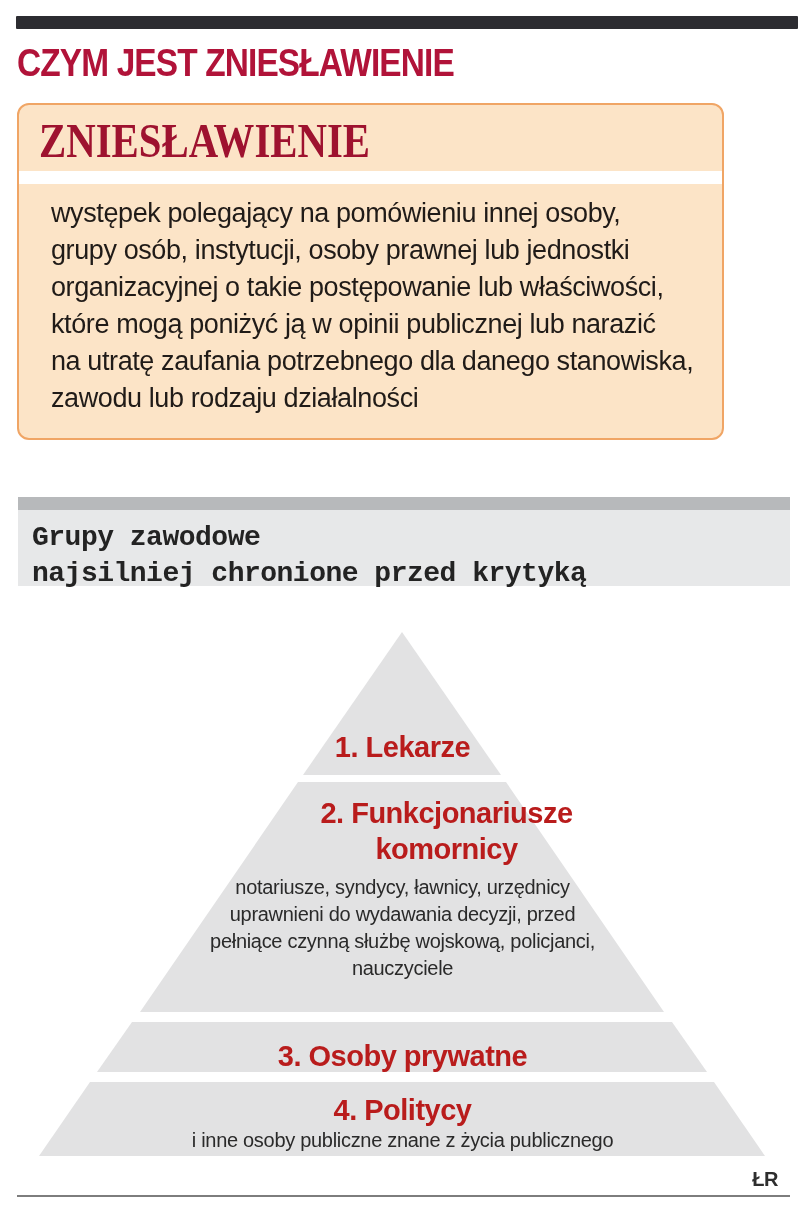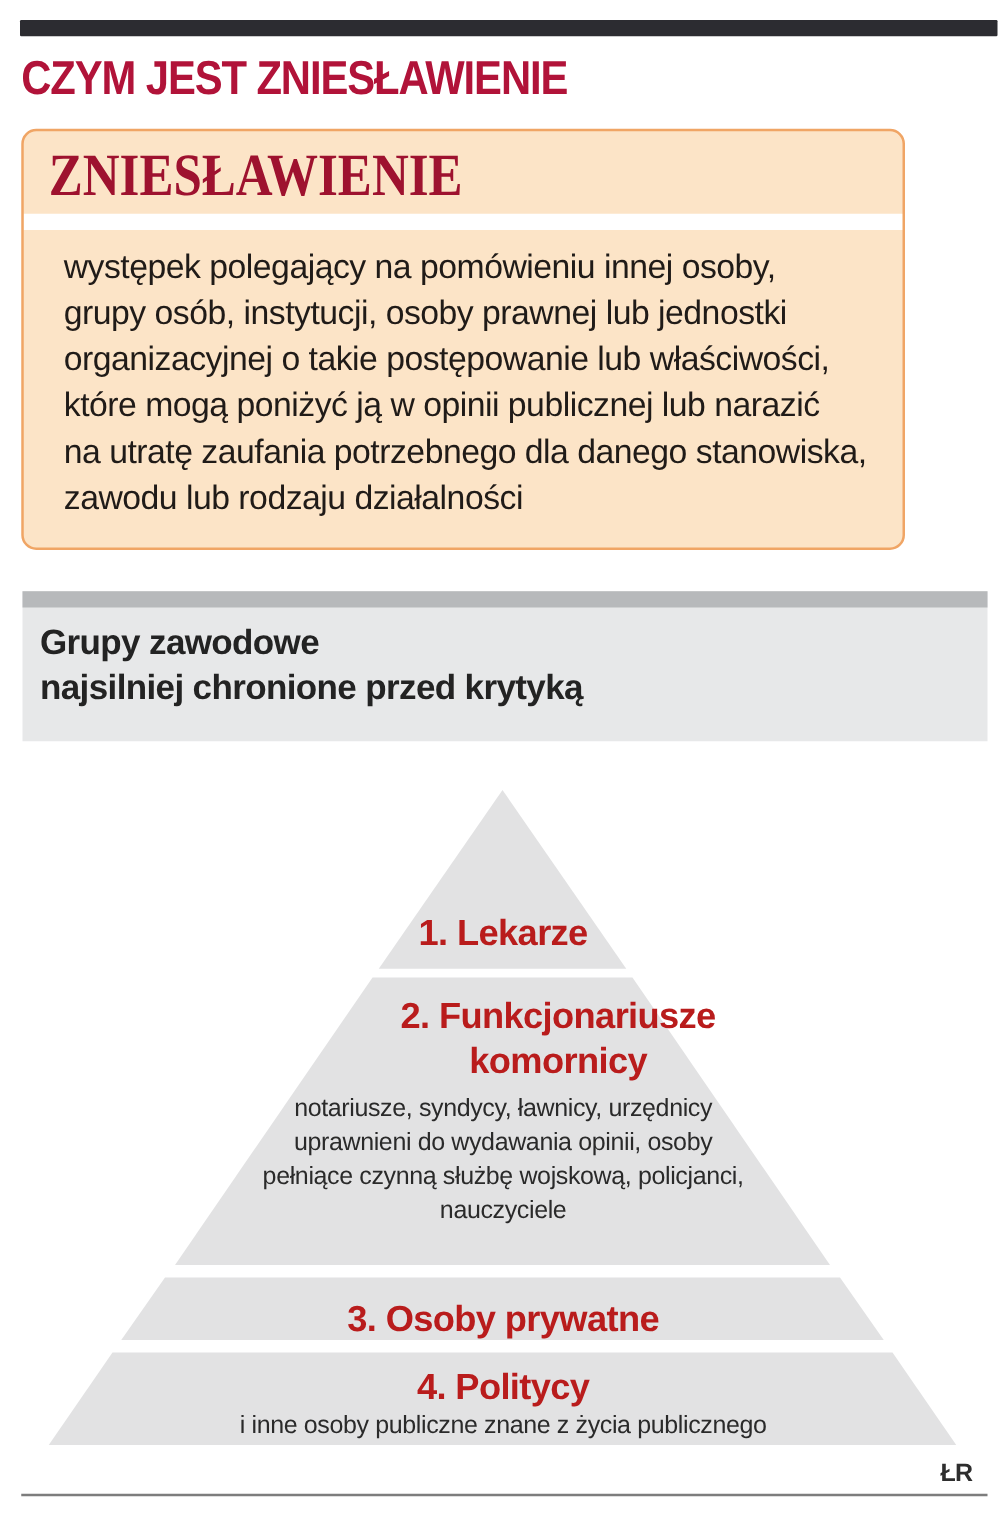--- a/index.html
+++ b/index.html
@@ -21,22 +21,22 @@
     border:2px solid var(--box-border);border-radius:12px;overflow:hidden;}
   .defbox-heading{margin:11px 0 0 20px;
     font-family:"Liberation Serif",serif;font-weight:bold;font-size:48px;
     color:var(--heading-red);line-height:50px;white-space:nowrap;
     transform:scaleX(0.85);transform-origin:left top;}
   .defbox-band{width:100%;height:13px;background:#ffffff;margin-top:5px;}
   .defbox-body{margin:11px 17px 0 32px;color:var(--text-dark);
     font-size:27px;line-height:37px;letter-spacing:-0.4px;}
   .defbox-body div{white-space:nowrap;}
   
-  .grayhead{position:absolute;left:18px;top:473px;width:772px;height:120px;
-    background:var(--gray-bg);}
+  .grayhead{position:absolute;left:18px;top:497px;width:772px;height:89px;
+    background:var(--gray-bg);font-family:Liberation Mono, monospace;}
   .grayhead-strip{width:100%;height:13px;background:var(--gray-strip);}
   .grayhead-text{margin:10px 0 0 14px;font-size:28px;font-weight:bold;
     color:#232323;line-height:36px;letter-spacing:-0.5px;}
   
   .pyramid{position:absolute;left:0;top:628px;width:805px;height:540px;}
   .pyramid svg{position:absolute;left:0;top:0;}
   .pyr-label{position:absolute;left:0;width:805px;text-align:center;
     color:#b91c1c;font-weight:bold;letter-spacing:-0.5px;}
   .pyr-small{position:absolute;left:0;width:805px;text-align:center;
     color:#2a2a2a;font-weight:normal;letter-spacing:-0.3px;}
@@ -92,21 +92,21 @@
 
     <div class="pyr-label lvl1">1. Lekarze</div>
 
     <div class="pyr-label lvl2">
       <div>2. Funkcjonariusze</div>
       <div>komornicy</div>
     </div>
 
     <div class="pyr-small lvl2-detail">
       <div>notariusze, syndycy, ławnicy, urzędnicy</div>
-      <div>uprawnieni do wydawania opinii, osoby</div>
+      <div>uprawnieni do wydawania decyzji, przed</div>
       <div>pełniące czynną służbę wojskową, policjanci,</div>
       <div>nauczyciele</div>
     </div>
 
     <div class="pyr-label lvl3">3. Osoby prywatne</div>
 
     <div class="pyr-label lvl4">4. Politycy</div>
     <div class="pyr-small lvl4-detail">i inne osoby publiczne znane z życia publicznego</div>
   </div>
 

